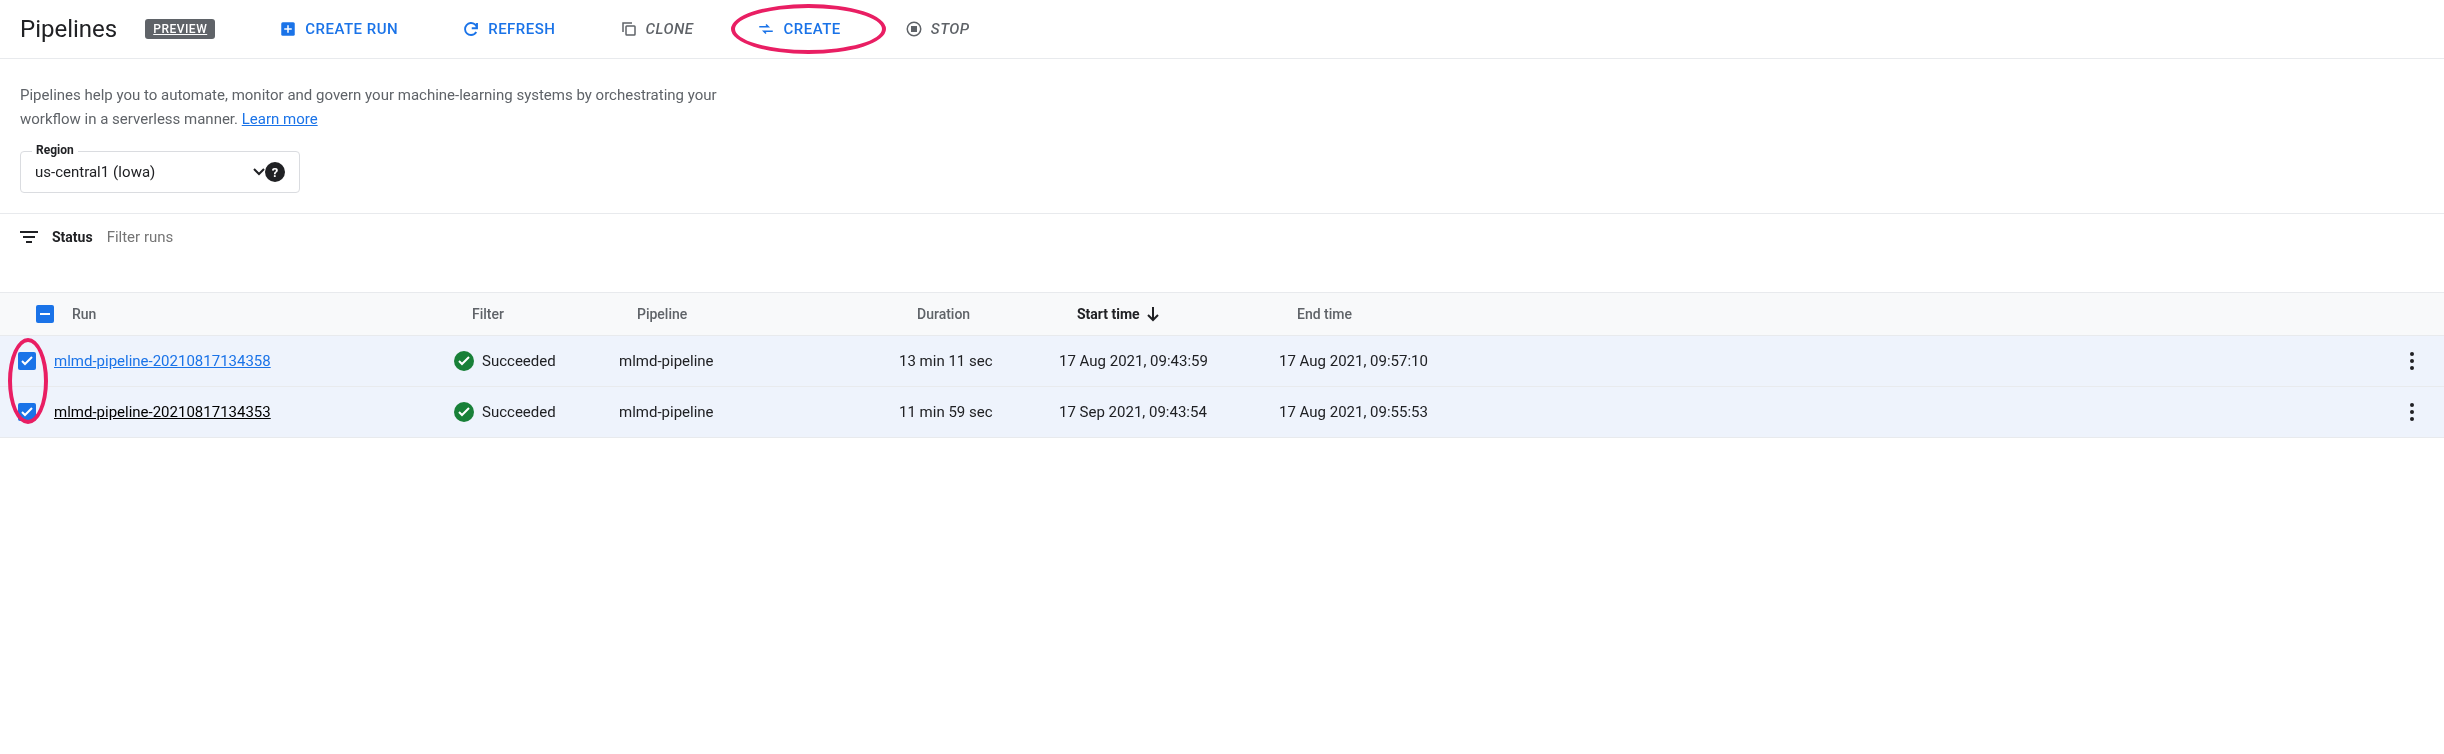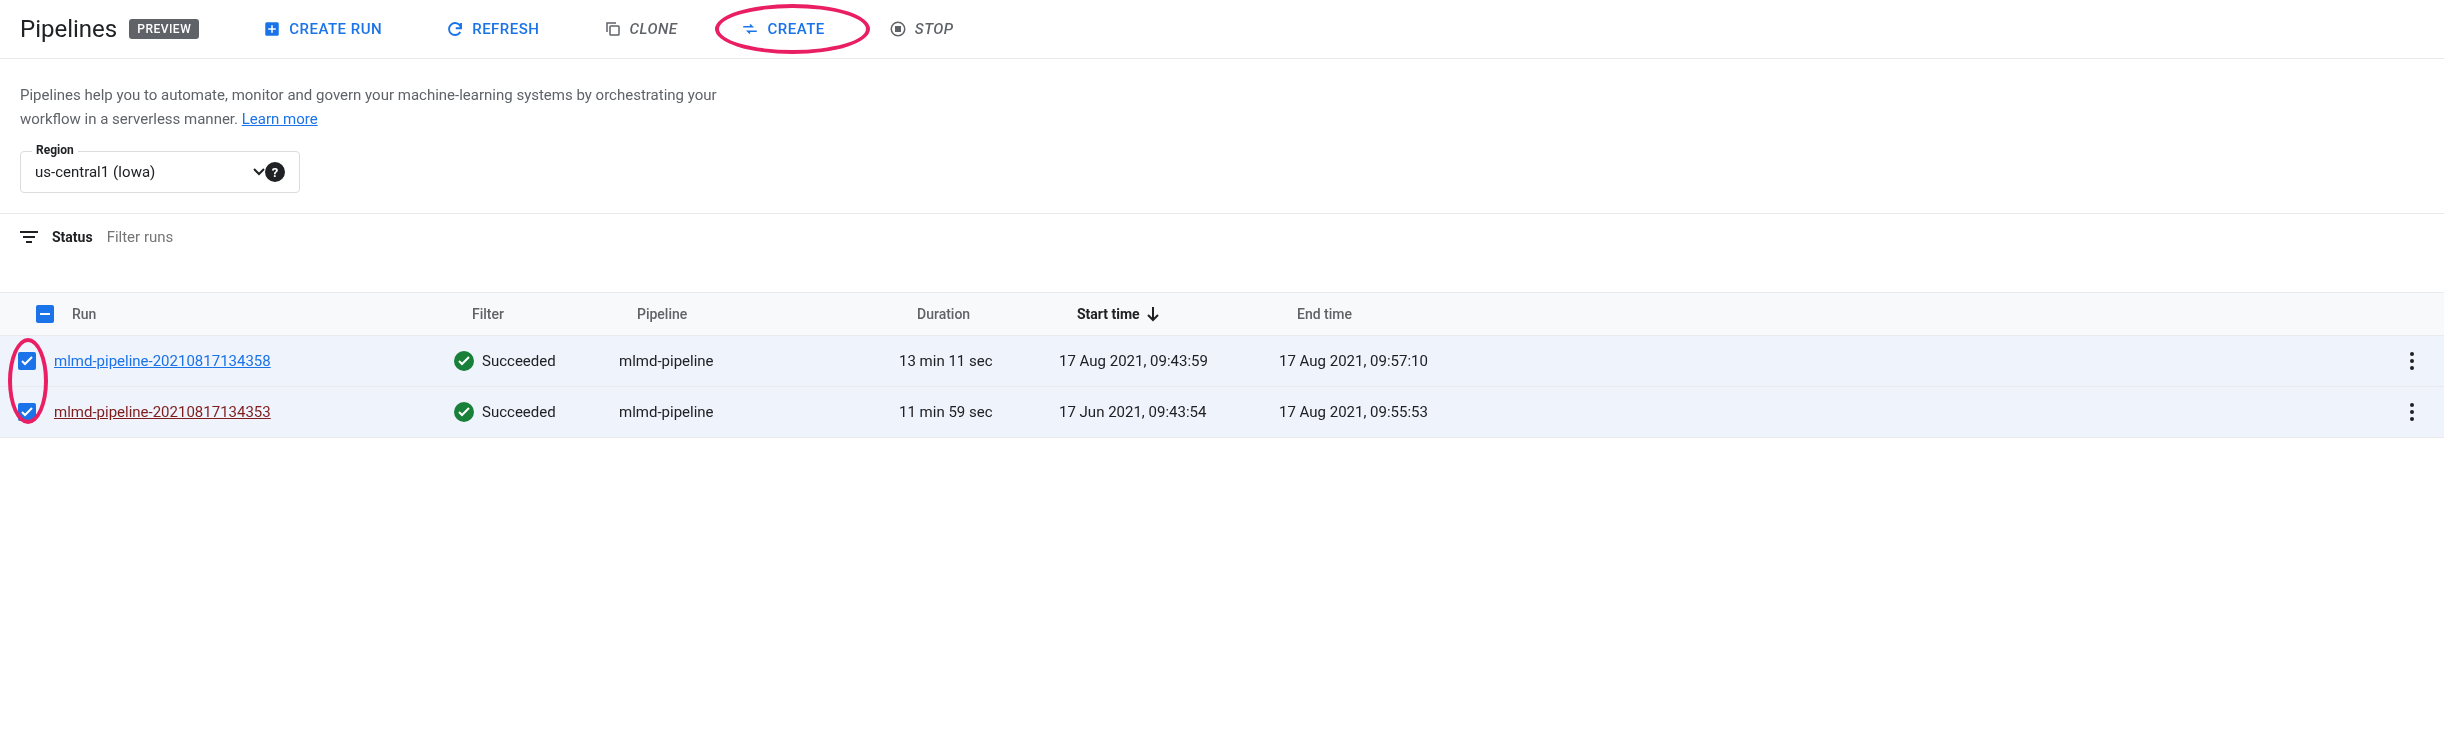--- a/index.html
+++ b/index.html
@@ -1,20 +1,20 @@
 <!DOCTYPE html>
 <html><head>
   <meta charset="utf-8">
   <style>
     * { margin: 0; padding: 0; box-sizing: border-box; }
     body { font-family: 'Google Sans', Roboto, Arial, sans-serif; color: #202124; font-size: 14px; background: #fff; }
 
     .header { display: flex; align-items: center; padding: 12px 20px; gap: 8px; border-bottom: 1px solid #e8eaed; }
-    .title { font-size: 24px; font-weight: 400; color: #202124; margin-right: 4px; }
-    .badge { background: #5f6368; color: #fff; font-size: 12px; font-weight: 500; padding: 3px 8px; border-radius: 3px; letter-spacing: 0.5px; margin-right: 40px; }
+    .title { font-size: 24px; font-weight: 400; color: #202124; margin-right: 20px; }
+    .badge { background: #5f6368; color: #fff; font-size: 12px; font-weight: 500; padding: 3px 8px; border-radius: 3px; letter-spacing: 0.5px; margin-right: 40px; text-decoration: underline; }
 
     .action-btn { display: flex; align-items: center; gap: 8px; padding: 8px 16px; background: none; border: none; font-size: 15px; font-weight: 500; letter-spacing: 0.5px; cursor: pointer; font-family: inherit; color: #1a73e8; margin-right: 24px; }
     .action-btn.disabled { color: #5f6368; font-style: italic; }
     .action-btn svg { width: 18px; height: 18px; }
 
     .annot-oval { position: absolute; border: 4px solid #e91e63; border-radius: 50%; pointer-events: none; }
 
     .description { padding: 24px 20px 12px; font-size: 15px; color: #5f6368; line-height: 1.6; max-width: 760px; }
     .description a { color: #1a73e8; text-decoration: underline; }
 
@@ -39,21 +39,21 @@
     .cell-start { flex: 0 0 220px; }
     .cell-end { flex: 0 0 220px; }
     .cell-menu { flex: 1; display: flex; justify-content: flex-end; padding-right: 8px; }
 
     .checkbox-header, .checkbox-row { width: 18px; height: 18px; border-radius: 2px; display: flex; align-items: center; justify-content: center; cursor: pointer; }
     .checkbox-header { background: #1a73e8; color: #fff; }
     .checkbox-header .dash { width: 10px; height: 2px; background: #fff; }
     .checkbox-row { background: #1a73e8; color: #fff; }
 
     .run-link { color: #1a73e8; text-decoration: underline; }
-    .run-link.visited { color: #7f1d1d; }
+    .run-link.visited { color: #000000; }
 
     .sort-active { color: #202124; font-weight: 700; display: flex; align-items: center; gap: 6px; }
 
     .success-icon { width: 20px; height: 20px; background: #188038; border-radius: 50%; display: flex; align-items: center; justify-content: center; color: #fff; }
 
     .kebab { display: flex; flex-direction: column; gap: 3px; cursor: pointer; padding: 4px; }
     .kebab span { width: 4px; height: 4px; background: #202124; border-radius: 50%; }
   </style>
 </head>
 <body>
@@ -194,21 +194,21 @@
     <div class="cell-status">
       <span class="success-icon">
         <svg width="12" height="10" viewBox="0 0 12 10">
             <path d="M1 5l3 3 7-7" fill="none" stroke="#fff" stroke-width="2"></path>
           </svg>
       </span>
       <span>Succeeded</span>
     </div>
     <div class="cell-pipeline">mlmd-pipeline</div>
     <div class="cell-duration">11 min 59 sec</div>
-    <div class="cell-start">17 Jun 2021, 09:43:54</div>
+    <div class="cell-start">17 Sep 2021, 09:43:54</div>
     <div class="cell-end">17 Aug 2021, 09:55:53</div>
     <div class="cell-menu">
       <div class="kebab">
           <span></span>
           <span></span>
           <span></span>
         </div>
     </div>
   </div>
   </div>

